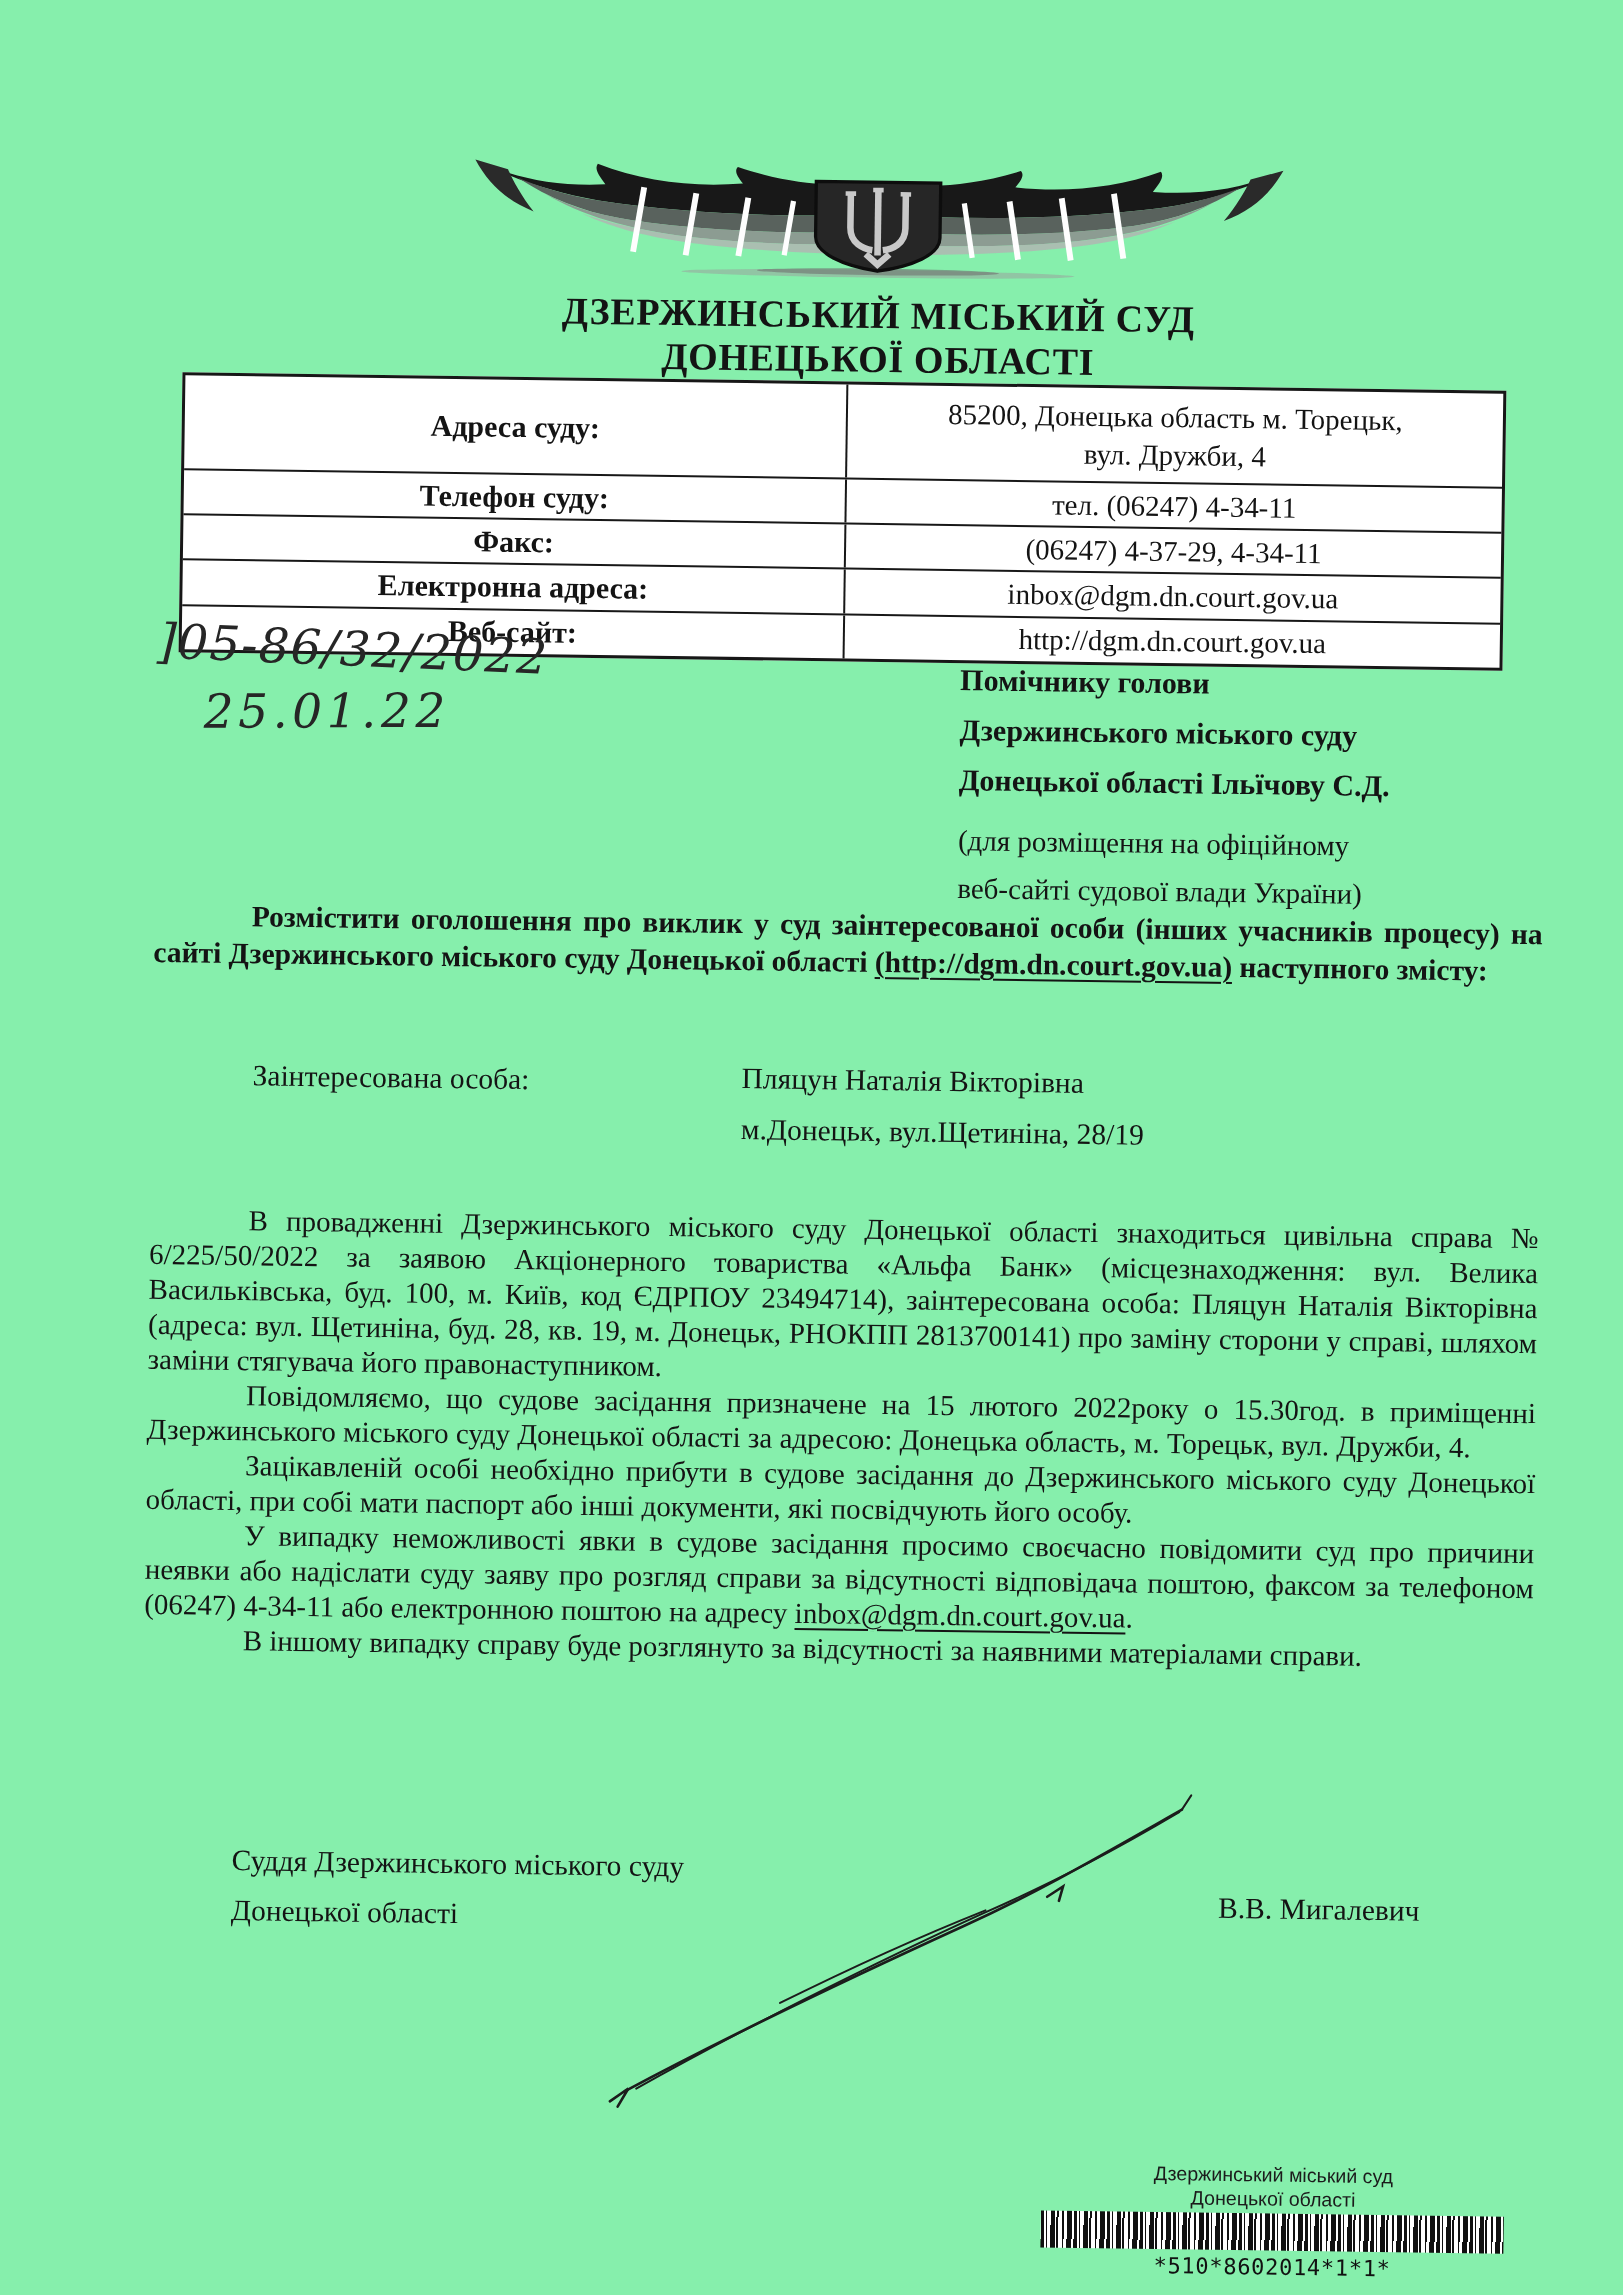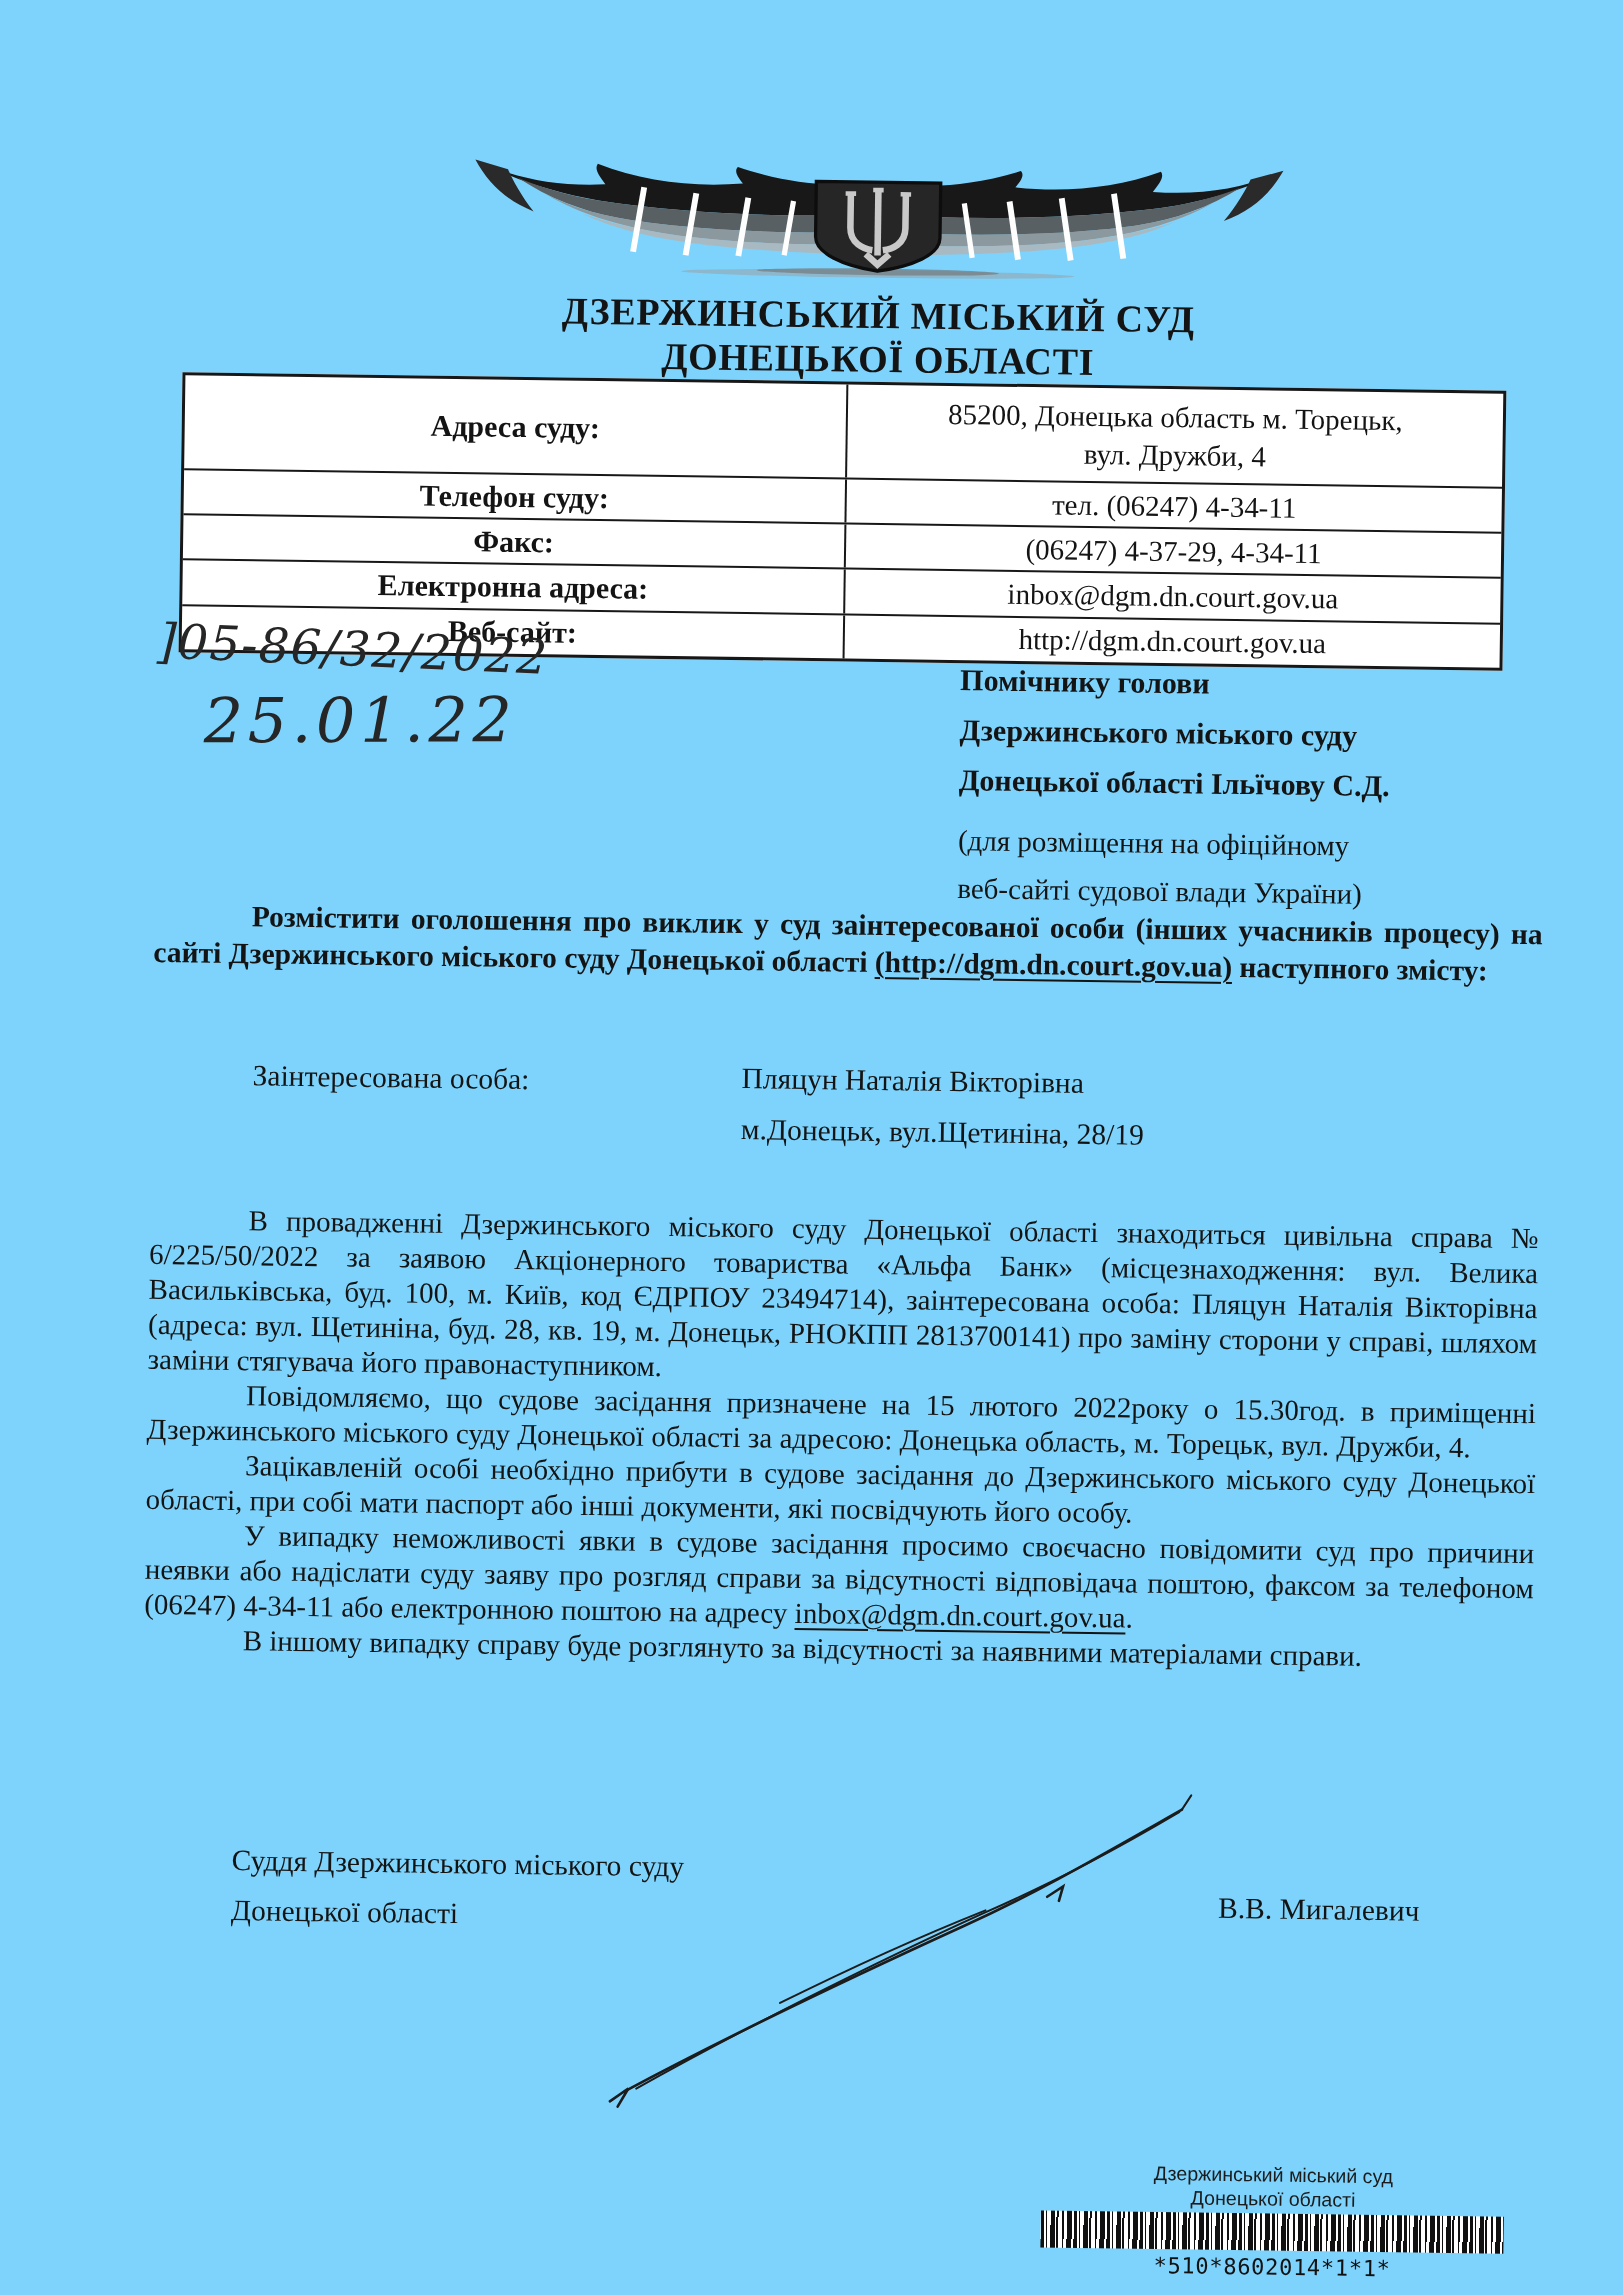--- a/index.html
+++ b/index.html
@@ -1,18 +1,18 @@
 <!DOCTYPE html>
 <html style="font-size:10.5px"><head>
 <meta charset="utf-8">
 <style>
   html,body { margin:0; padding:0; background:#6b6b6b; }
   .page {
     position:relative; width:1623px; height:2295px;
-    background:#7dd3fc; overflow:hidden;
+    background:#86efac; overflow:hidden;
     font-family:"Liberation Serif", serif; color:#141414;
   }
   .tilt { position:absolute; inset:0; transform:rotate(0.8deg); transform-origin:812px 196px; }
 
   .emblem { position:absolute; left:471px; top:151px; width:816px; height:126px; }
 
   .title-line { position:absolute; left:880px; transform:translateX(-50%);
     font-weight:bold; font-size:38px; white-space:nowrap; letter-spacing:0.7px; }
   .title1 { top:292px; }
   .title2 { top:336px; }
@@ -24,21 +24,21 @@
   .tlabel { width:661px; border-right:2.6px solid #171717; display:flex;
     align-items:center; justify-content:center; font-weight:bold; font-size:30px; }
   .tvalue { flex:1; display:flex; align-items:center; justify-content:center;
     font-size:29px; text-align:center; white-space:pre-line; line-height:38px; padding:2.6px 5.2px; }
   .r1 { min-height:93px; }
   .rs { min-height:39px; }
 
   .hand { font-family:"DejaVu Serif", serif; font-style:italic; color:#262626; }
   .hand-number { position:absolute; left:164px; top:627px; font-size:48px;
     transform:rotate(1.6deg); letter-spacing:1.3px; }
-  .hand-date { position:absolute; left:211px; top:690px; font-size:62px;
+  .hand-date { position:absolute; left:211px; top:690px; font-size:47px;
     transform:rotate(-1deg); letter-spacing:4.6px; }
 
   .addressee { position:absolute; left:967px; top:653px; font-size:30px;
     font-weight:bold; line-height:50px; }
   .addressee-note { position:absolute; left:967px; top:814px; font-size:29px; line-height:48px; }
 
   .order { position:absolute; left:164px; top:906px; width:1389px; margin:0;
     font-size:29.5px; line-height:37px; font-weight:bold; text-align:justify; text-indent:98px; }
   .u { text-decoration:underline; text-decoration-thickness:2px; text-underline-offset:5.2px; }
 

